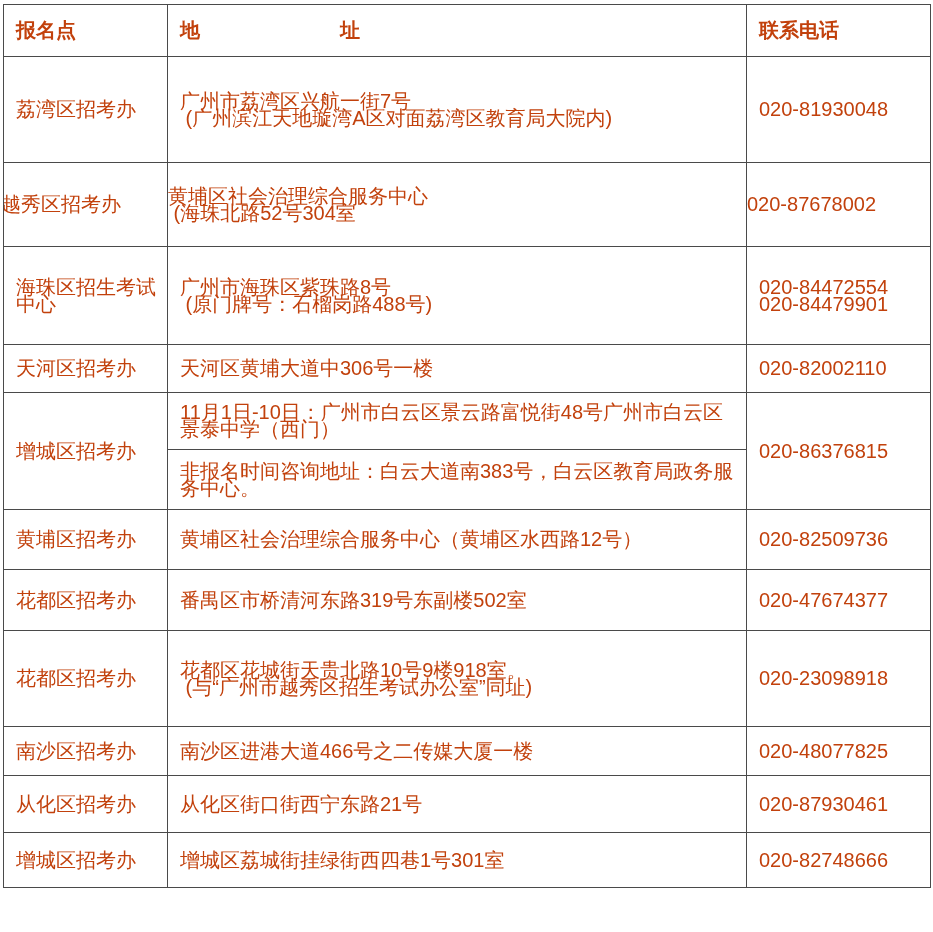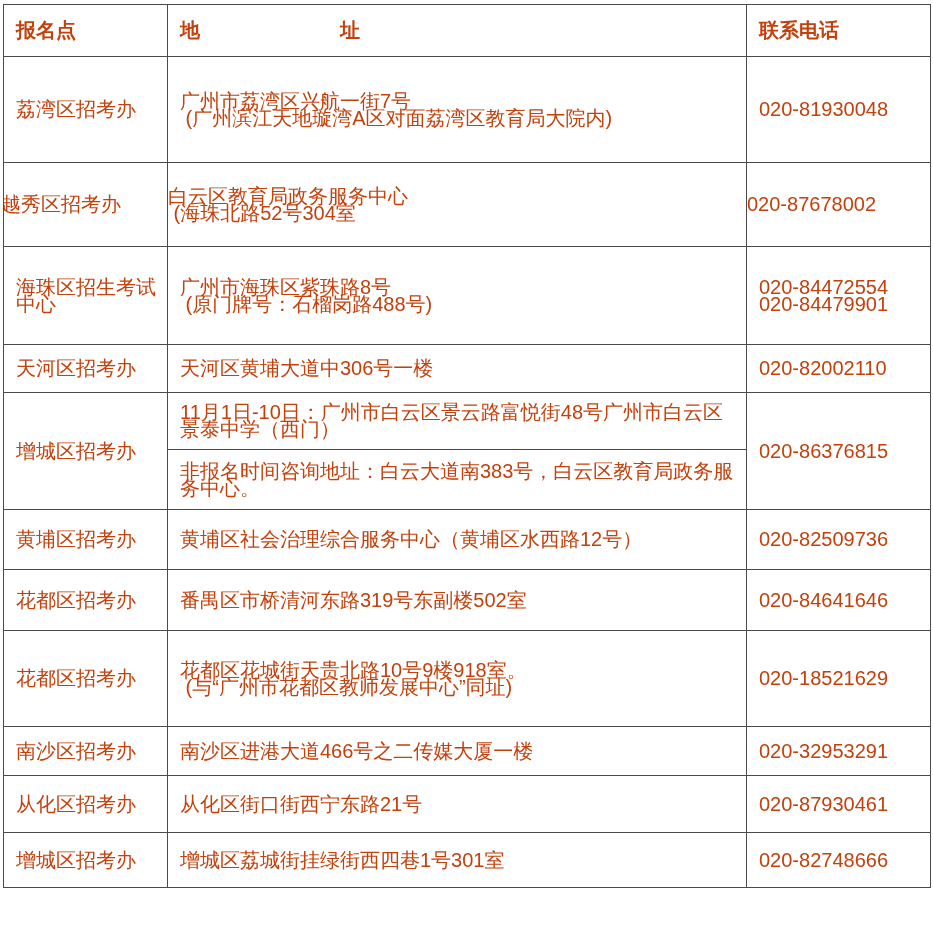--- a/index.html
+++ b/index.html
@@ -90,21 +90,21 @@
         <td class="phone-cell">
             <p class="ln">020-81930048</p>
           </td>
       </tr>
 
       <tr class="h-r1 flush">
         <td class="site-cell">
             <p class="ln">越秀区招考办</p>
           </td>
         <td class="addr-cell">
-          <p class="ln">白云区教育局政务服务中心</p>
+          <p class="ln">黄埔区社会治理综合服务中心</p>
           <p class="ln"> (海珠北路52号304室</p>
         </td>
         <td class="phone-cell">
             <p class="ln">020-87678002</p>
           </td>
       </tr>
 
       <tr class="h-r2">
         <td class="site-cell">
             <p class="ln">海珠区招生考试中心</p>
@@ -161,46 +161,46 @@
       </tr>
 
       <tr class="h-r6">
         <td class="site-cell">
             <p class="ln">花都区招考办</p>
           </td>
         <td class="addr-cell">
             <p class="ln">番禺区市桥清河东路319号东副楼502室</p>
           </td>
         <td class="phone-cell">
-            <p class="ln">020-84641646</p>
+            <p class="ln">020-47674377</p>
           </td>
       </tr>
 
       <tr class="h-r7">
         <td class="site-cell">
             <p class="ln">花都区招考办</p>
           </td>
         <td class="addr-cell">
           <p class="ln">花都区花城街天贵北路10号9楼918室。</p>
-          <p class="ln"> (与“广州市花都区教师发展中心”同址)</p>
-        </td>
-        <td class="phone-cell">
-            <p class="ln">020-18521629</p>
+          <p class="ln"> (与“广州市越秀区招生考试办公室”同址)</p>
+        </td>
+        <td class="phone-cell">
+            <p class="ln">020-23098918</p>
           </td>
       </tr>
 
       <tr class="h-r8">
         <td class="site-cell">
             <p class="ln">南沙区招考办</p>
           </td>
         <td class="addr-cell">
             <p class="ln">南沙区进港大道466号之二传媒大厦一楼</p>
           </td>
         <td class="phone-cell">
-            <p class="ln">020-32953291</p>
+            <p class="ln">020-48077825</p>
           </td>
       </tr>
 
       <tr class="h-r9">
         <td class="site-cell">
             <p class="ln">从化区招考办</p>
           </td>
         <td class="addr-cell">
             <p class="ln">从化区街口街西宁东路21号</p>
           </td>

